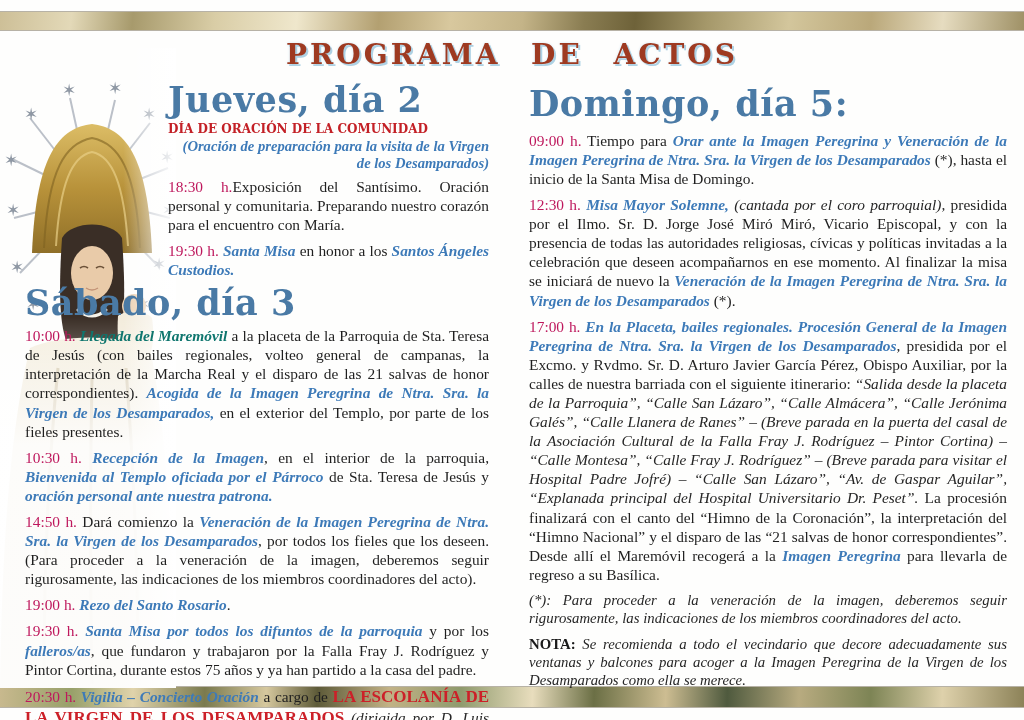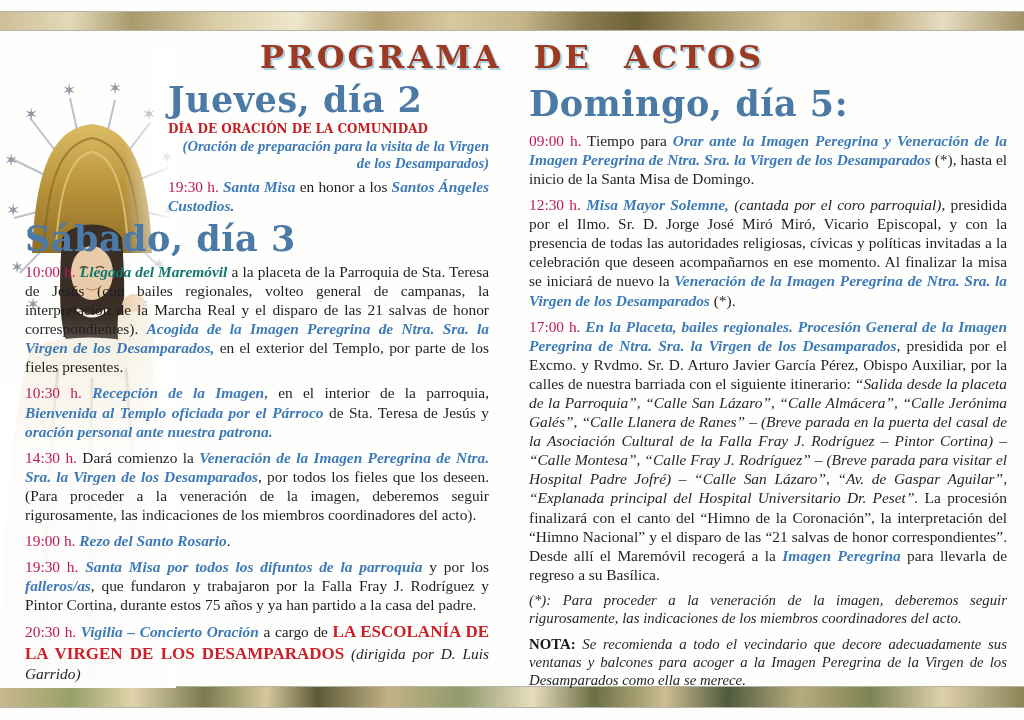--- a/index.html
+++ b/index.html
@@ -22,21 +22,21 @@
   
   .statue{position:absolute;left:0;top:48px;width:176px;height:640px;z-index:0;}
   .statue svg{display:block;width:100%;height:100%;}
   .statue::before{content:"";position:absolute;inset:0;
     background:linear-gradient(to right,rgba(255,255,255,0) 70%,rgba(255,255,255,.95) 100%);}
   .statue::after{content:"";position:absolute;inset:0;
     background:linear-gradient(to bottom,rgba(255,255,255,0) 0%,rgba(255,255,255,0) 42%,rgba(255,255,255,.88) 62%,rgba(255,255,255,.93) 100%);}
   
   .title{
     position:absolute;top:38px;left:0;width:100%;text-align:center;z-index:2;
-    font-family:"DejaVu Serif",serif;font-weight:bold;font-size:32px;
+    font-family:"DejaVu Serif",serif;font-weight:bold;font-size:28px;
     color:#9e3a21;letter-spacing:3px;word-spacing:18px;
     text-shadow:2px 2px 0 #aed2e4,0 0 3px #d3e7f2;
   }
   
   .col{position:absolute;z-index:1;font-size:15.4px;line-height:1.24;}
   .col-left{left:25px;top:82px;width:464px;}
   .col-right{left:529px;top:86px;width:478px;}
   .day-heading{
     font-family:"DejaVu Serif",serif;font-weight:bold;
     font-size:35px;line-height:1.05;color:#4a7aa5;margin:0 0 4px 0;letter-spacing:.5px;
@@ -130,27 +130,28 @@
   </svg>
 </div>
 
 <div class="title">PROGRAMA  DE  ACTOS</div>
 
 <div class="col col-left">
   <div class="jueves">
     <h2 class="day-heading">Jueves, día 2</h2>
     <div class="sub-red">DÍA DE ORACIÓN DE LA COMUNIDAD</div>
     <div class="sub-note">(Oración de preparación para la visita de la Virgen de los Desamparados)</div>
+    <p class="ev"><span class="r-t">18:30 h.</span><span class="r-n">Exposición del Santísimo. Oración personal y comunitaria. Preparando nuestro corazón para el encuentro con María.</span></p>
     <p class="ev"><span class="r-t">19:30 h. </span><span class="r-b">Santa Misa</span><span class="r-n"> en honor a los </span><span class="r-b">Santos Ángeles Custodios.</span></p>
   </div>
   <div style="margin-top:6px;">
     <h2 class="day-heading">Sábado, día 3</h2>
     <p class="ev"><span class="r-t">10:00 h. </span><span class="r-k">Llegada del Maremóvil</span><span class="r-n"> a la placeta de la Parroquia de Sta. Teresa de Jesús (con bailes regionales, volteo general de campanas, la interpretación de la Marcha Real y el disparo de las 21 salvas de honor correspondientes). </span><span class="r-b">Acogida de la Imagen Peregrina de Ntra. Sra. la Virgen de los Desamparados,</span><span class="r-n"> en el exterior del Templo, por parte de los fieles presentes.</span></p>
     <p class="ev"><span class="r-t">10:30 h. </span><span class="r-b">Recepción de la Imagen</span><span class="r-n">, en el interior de la parroquia, </span><span class="r-b">Bienvenida al Templo oficiada por el Párroco</span><span class="r-n"> de Sta. Teresa de Jesús y </span><span class="r-b">oración personal ante nuestra patrona.</span></p>
-    <p class="ev"><span class="r-t">14:30 h. </span><span class="r-n">Dará comienzo la </span><span class="r-b">Veneración de la Imagen Peregrina de Ntra. Sra. la Virgen de los Desamparados</span><span class="r-n">, por todos los fieles que los deseen. (Para proceder a la veneración de la imagen, deberemos seguir rigurosamente, las indicaciones de los miembros coordinadores del acto).</span></p>
+    <p class="ev"><span class="r-t">14:50 h. </span><span class="r-n">Dará comienzo la </span><span class="r-b">Veneración de la Imagen Peregrina de Ntra. Sra. la Virgen de los Desamparados</span><span class="r-n">, por todos los fieles que los deseen. (Para proceder a la veneración de la imagen, deberemos seguir rigurosamente, las indicaciones de los miembros coordinadores del acto).</span></p>
     <p class="ev"><span class="r-t">19:00 h. </span><span class="r-b">Rezo del Santo Rosario</span><span class="r-n">.</span></p>
     <p class="ev"><span class="r-t">19:30 h. </span><span class="r-b">Santa Misa por todos los difuntos de la parroquia</span><span class="r-n"> y por los </span><span class="r-b">falleros/as</span><span class="r-n">, que fundaron y trabajaron por la Falla Fray J. Rodríguez y Pintor Cortina, durante estos 75 años y ya han partido a la casa del padre.</span></p>
     <p class="ev"><span class="r-t">20:30 h. </span><span class="r-b">Vigilia – Concierto Oración</span><span class="r-n"> a cargo de </span><span class="r-rb">LA ESCOLANÍA DE LA VIRGEN DE LOS DESAMPARADOS</span><span class="r-i"> (dirigida por D. Luis Garrido)</span></p>
 
   </div>
 </div>
 
 <div class="col col-right">
   <div>
     <h2 class="day-heading" style="margin-bottom:8px;">Domingo, día 5:</h2>

